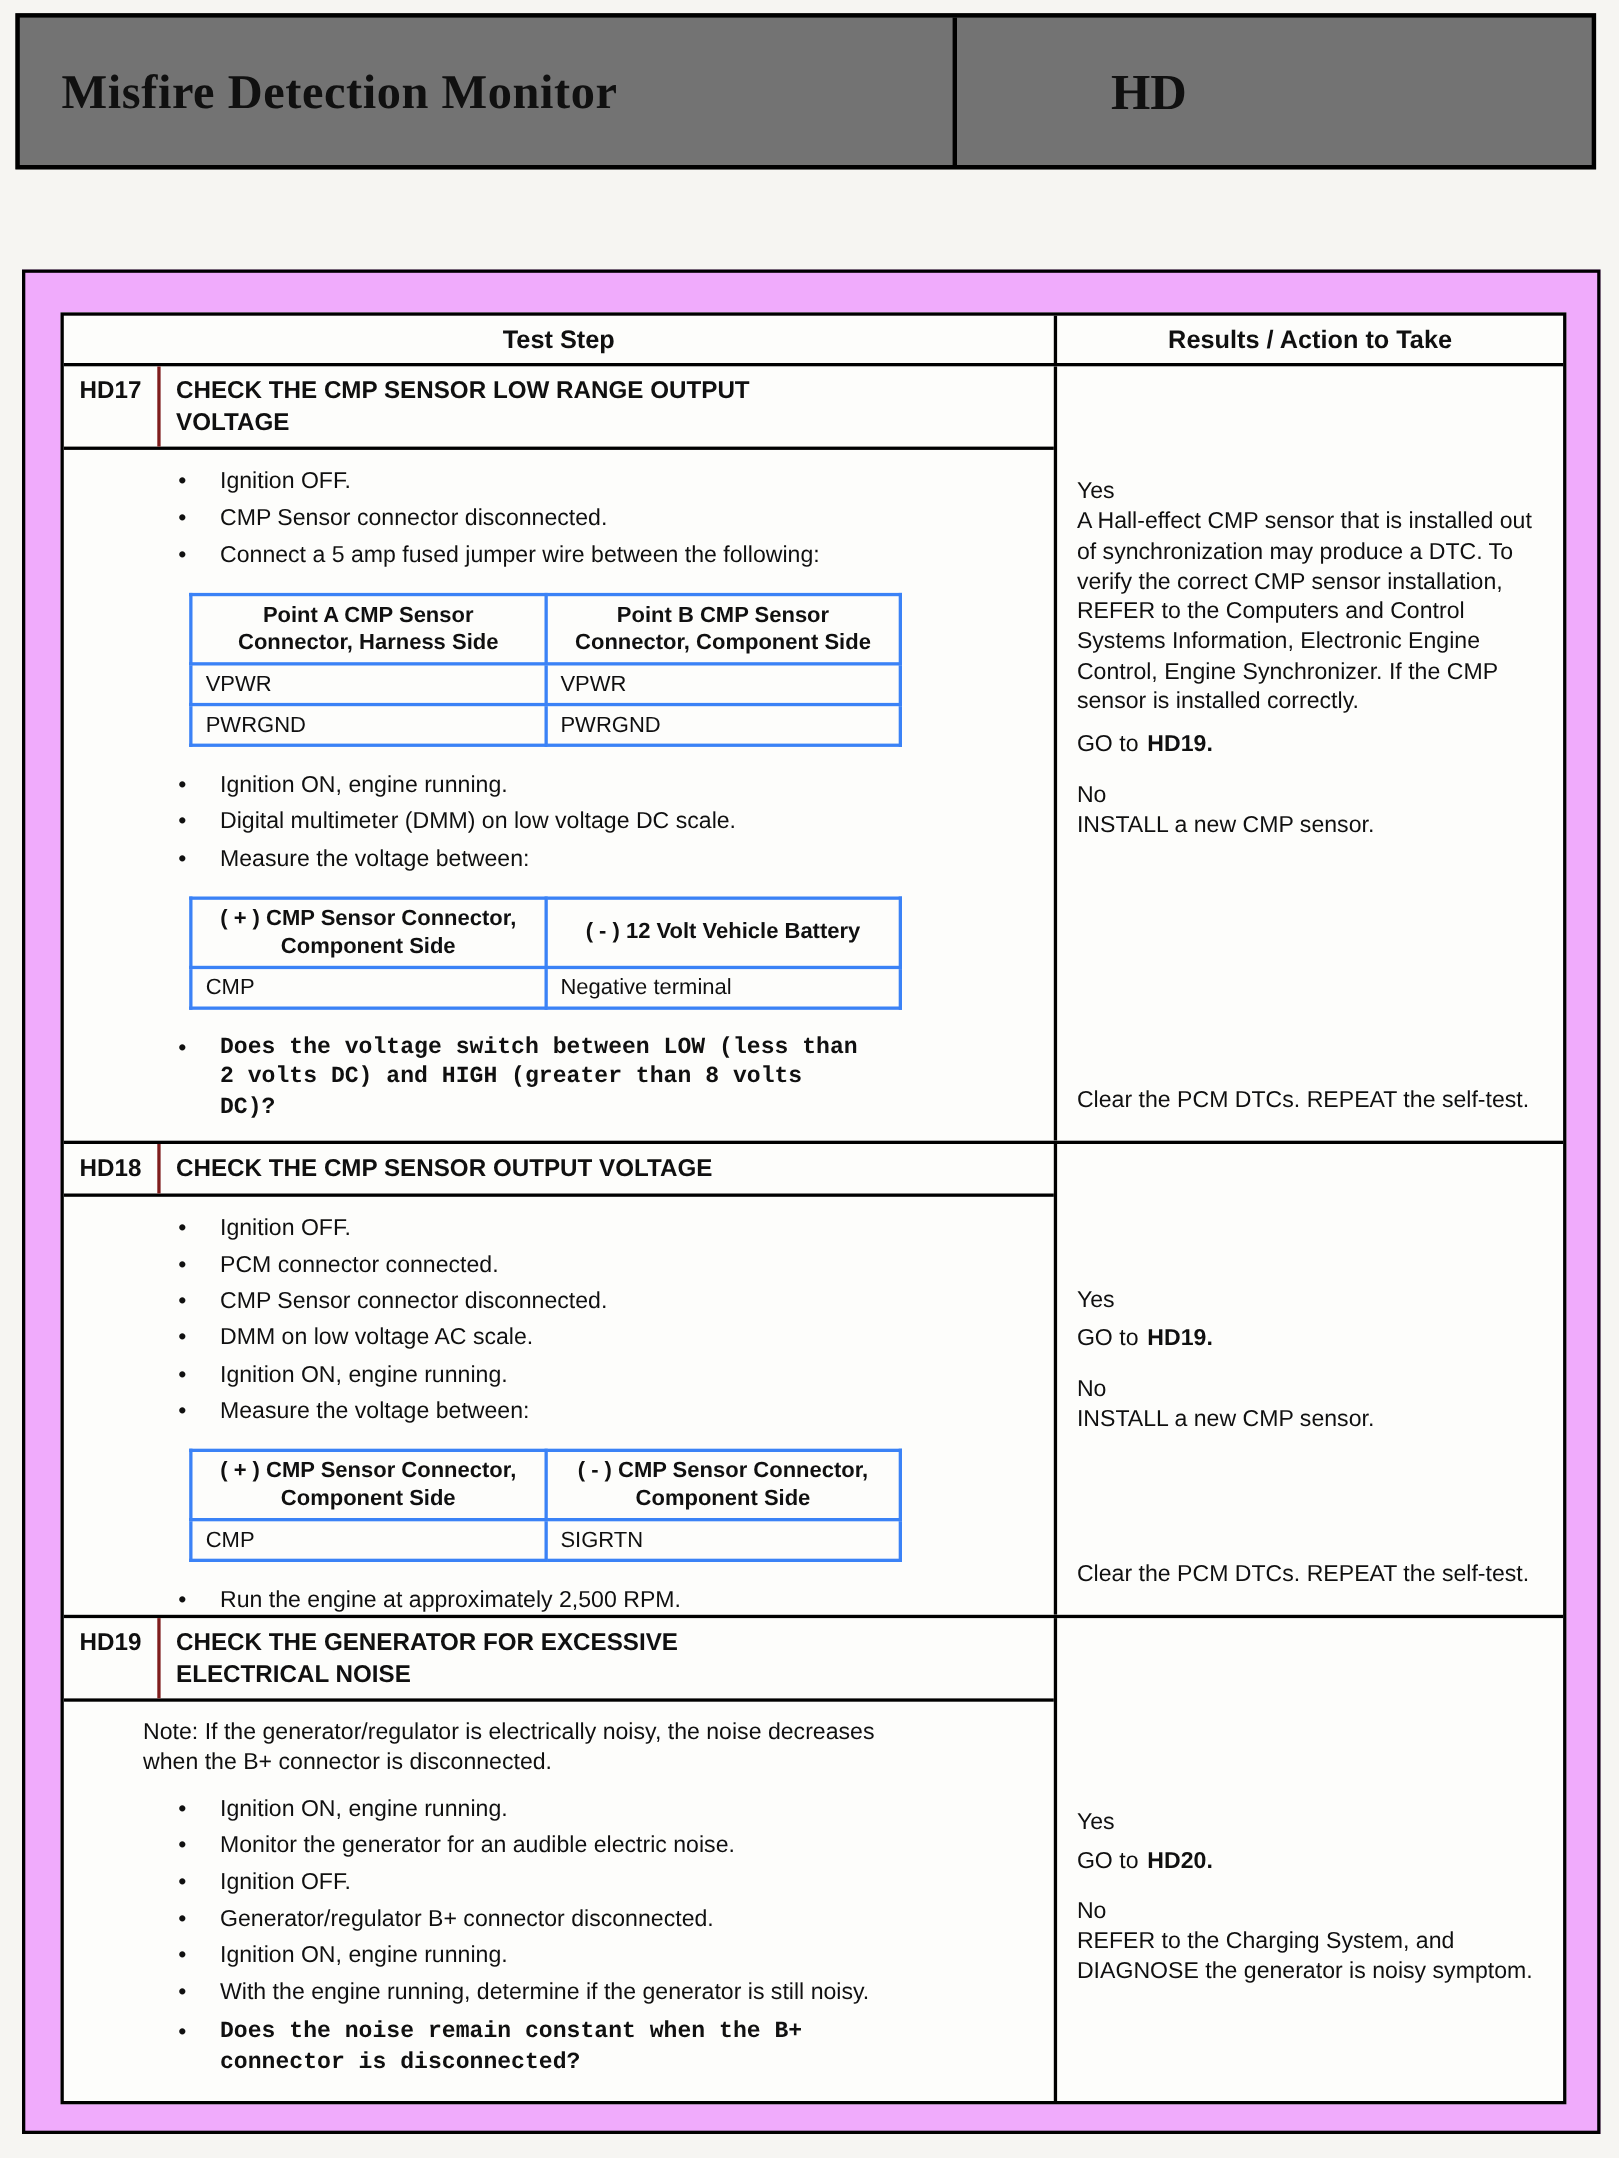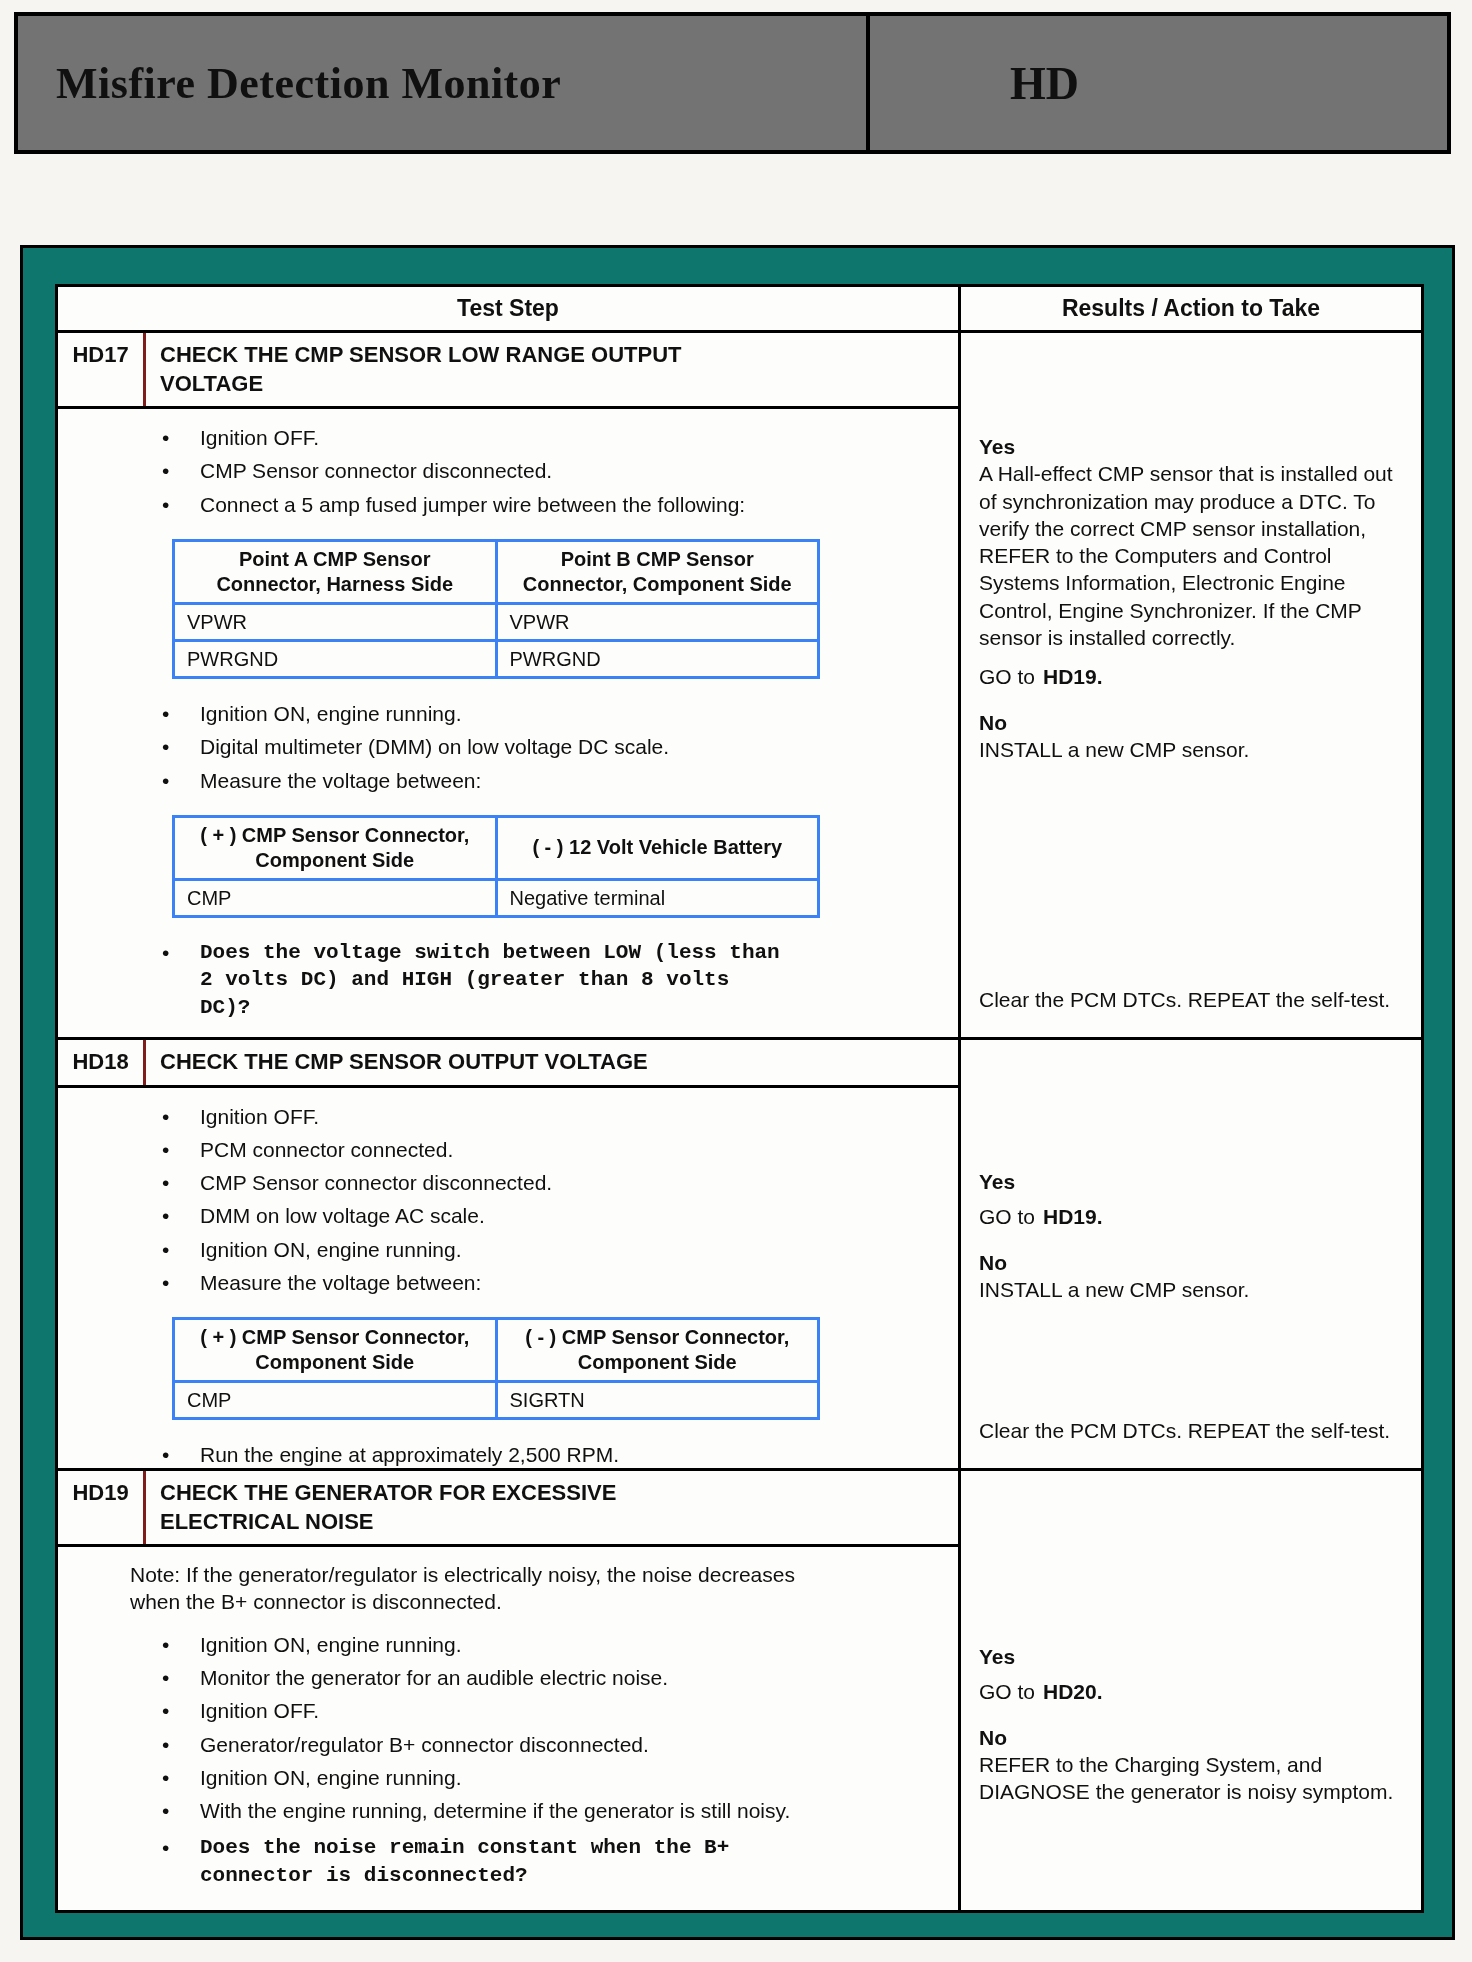--- a/index.html
+++ b/index.html
@@ -21,21 +21,21 @@
     font-weight:700; font-size:44px; letter-spacing:.5px;
   }
   .ph-code {
     width:581px; border-left:4px solid #000; display:flex; align-items:center;
     padding-left:140px; font-family:"Liberation Serif","DejaVu Serif",serif;
     font-weight:700; font-size:46px;
   }
   
   .main-box {
     position:absolute; left:20px; top:245px; width:1435px; height:1695px;
-    border:3px solid #000; background:#0f766e;
+    border:3px solid #000; background:#f0abfc;
   }
   
   .test-table {
     position:absolute; left:32px; top:36px; width:1369px;
     border:3px solid #000; background:#fdfdfb;
   }
   .thead { display:flex; height:46px; border-bottom:3px solid #000; font-weight:700; font-size:23px; }
   .th-test { width:903px; border-right:3px solid #000; display:flex; align-items:center; justify-content:center; }
   .th-results { flex:1; display:flex; align-items:center; justify-content:center; }
 
@@ -71,21 +71,21 @@
   .inner-table th { font-weight:700; text-align:center; padding:5px 12px; line-height:1.25; width:50%; }
   .inner-table td { padding:4px 12px; }
 
   .sec-results {
     flex:1; display:flex; flex-direction:column;
     padding:14px 16px 24px 18px; font-size:21px; line-height:1.3;
   }
   .s0 .sec-results { padding-top:100px; }
   .s1 .sec-results { padding-top:128px; }
   .s2 .sec-results { padding-top:172px; }
-  .res-label { font-weight:700; }
+  .res-label { font-weight:400; }
   .res-go { margin:8px 0 0; }
   .s0 .res-go { margin-top:12px; }
   .res-go b { margin-left:8px; }
   .res-label.no { margin-top:18px; }
   .res-footer { margin-top:auto; }
 </style>
 </head>
 <body>
 
 <div class="page-header">

